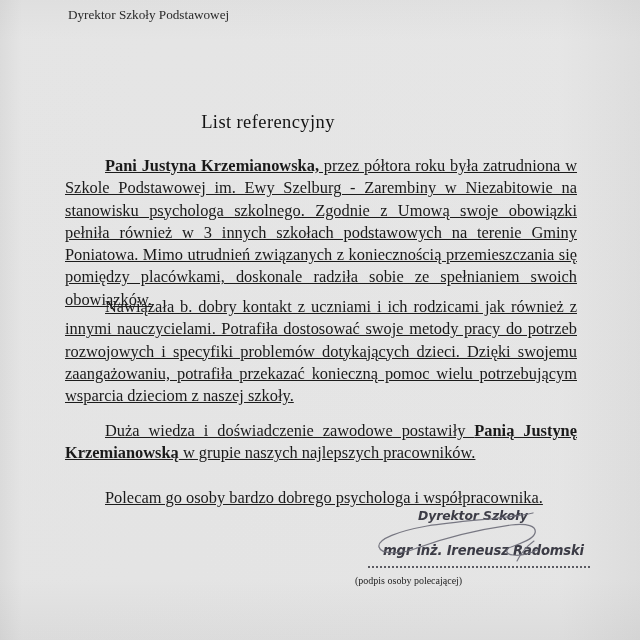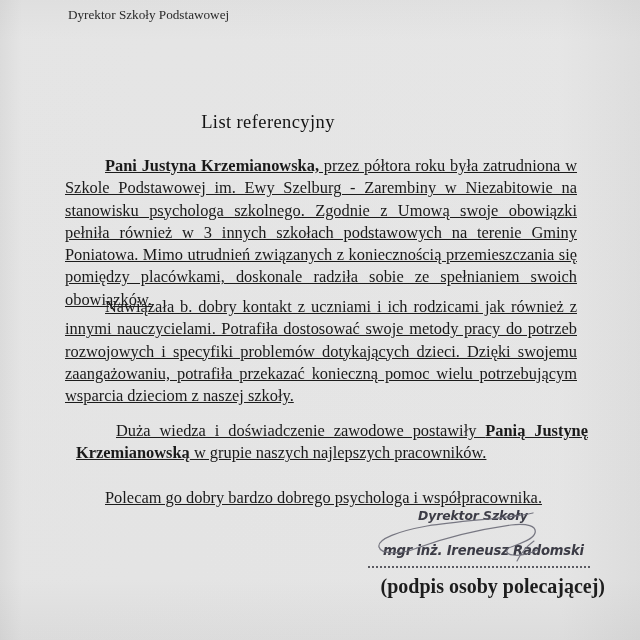--- a/index.html
+++ b/index.html
@@ -83,21 +83,21 @@
   }
   .para:last-child { margin-bottom: 0; }
   .para b { font-weight: bold; }
 
   .para-final {
     text-align: left;
   }
 
   #p1 { top: 155px; }
   #p2 { top: 296px; }
-  #p3 { top: 420px; margin-left: 11px; }
+  #p3 { top: 420px; }
   #p4 { top: 487px; }
 
   
   .sig-area {
     position: absolute;
     left: 355px;
     top: 503px;
     width: 250px;
     height: 100px;
   }
@@ -137,24 +137,23 @@
     width: 222px;
     border-top: 2.2px dotted #44444c;
     opacity: 0.85;
   }
 
   .sig-caption {
     position: absolute;
     left: 355px;
     top: 575px;
     width: 250px;
-    text-align: right;
-    font-size: 20px;
+    text-align: left;
+    font-size: 10px;
     color: #1d1d1d;
-    font-weight: bold;
   }
 </style>
 </head>
 <body>
 
 <div id="page">
 
   <div id="paper-shade"></div>
 
   <div id="content">
@@ -171,21 +170,21 @@
 
     <div class="body-block" id="p2">
       <p class="para">Nawiązała b. dobry kontakt z uczniami i ich rodzicami jak również z innymi nauczycielami. Potrafiła dostosować swoje metody pracy do potrzeb rozwojowych i specyfiki problemów dotykających dzieci. Dzięki swojemu zaangażowaniu, potrafiła przekazać konieczną pomoc wielu potrzebującym wsparcia dzieciom z naszej szkoły.</p>
     </div>
 
     <div class="body-block" id="p3">
       <p class="para"><span>Duża wiedza i doświadczenie zawodowe postawiły </span><b>Panią Justynę Krzemianowską</b><span> w grupie naszych najlepszych pracowników.</span></p>
     </div>
 
     <div class="body-block" id="p4">
-      <p class="para para-final">Polecam go dobry bardzo dobrego psychologa i współpracownika.</p>
+      <p class="para para-final">Polecam go osoby bardzo dobrego psychologa i współpracownika.</p>
     </div>
 
     <div class="sig-area">
 
       <div class="stamp-line stamp-role">Dyrektor Szkoły</div>
       <div class="stamp-line stamp-name">mgr inż. Ireneusz Radomski</div>
 
       <svg class="sig-ink" viewBox="0 0 250 80">
         <g fill="none" stroke="#6c6c78" stroke-linecap="round" stroke-linejoin="round" opacity="0.9">
 

